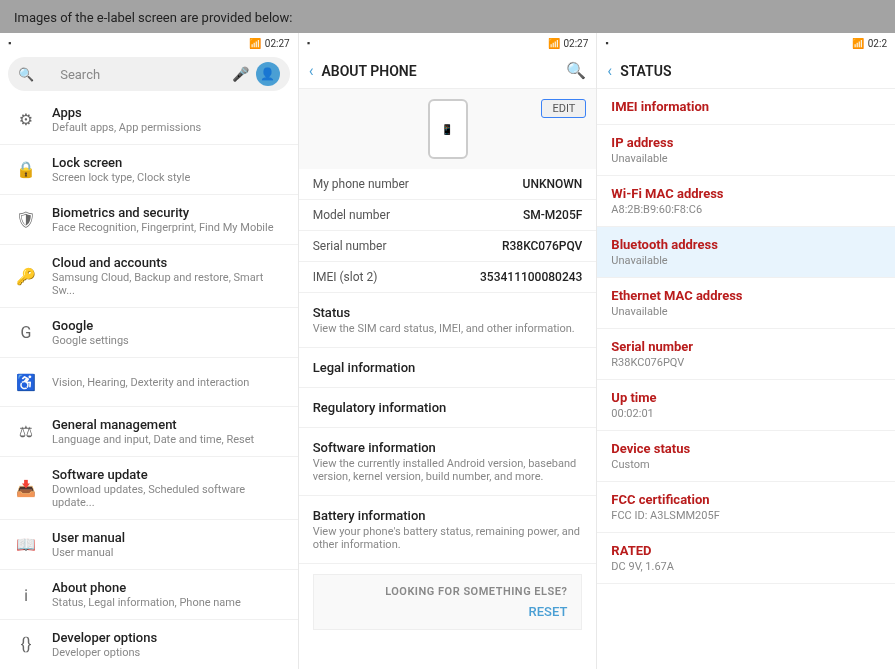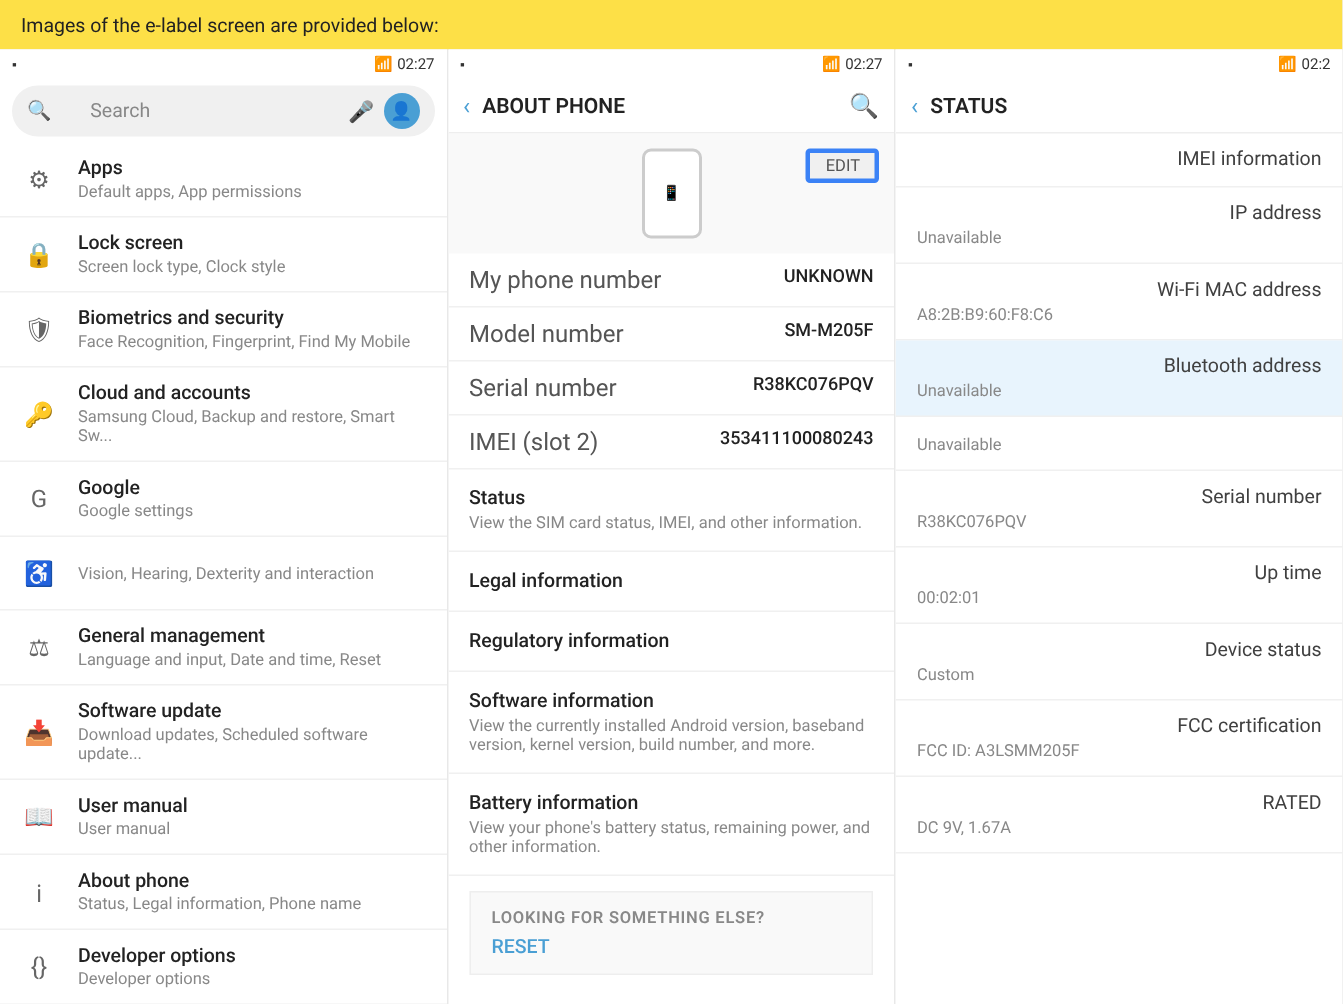--- a/index.html
+++ b/index.html
@@ -6,21 +6,21 @@
     body {
       font-family: 'Roboto', Arial, sans-serif;
       background: #f5f5f5;
       font-size: 13px;
       color: #333;
     }
     .page-intro {
       padding: 10px 14px 8px 14px;
       font-size: 13px;
       color: #222;
-      background: #fde047;
+      background: #a3a3a3;
     }
     .screens-container {
       display: flex;
       flex-direction: row;
       width: 895px;
       background: #e8e8e8;
       gap: 1px;
     }
     
     .phone-screen {
@@ -166,34 +166,34 @@
       align-items: center;
       justify-content: center;
       font-size: 10px;
       color: #999;
     }
     .edit-btn {
       position: absolute;
       right: 10px;
       top: 10px;
       background: #f0f0f0;
-      border: 3px solid #3b82f6;
+      border: 1px solid #3b82f6;
       border-radius: 3px;
       padding: 2px 10px;
       font-size: 11px;
       color: #555;
     }
     .info-row {
       display: flex;
       justify-content: space-between;
       padding: 8px 14px;
       border-bottom: 1px solid #f0f0f0;
     }
     .info-label {
-      font-size: 16px;
+      font-size: 12px;
       color: #555;
     }
     .info-value {
       font-size: 12px;
       color: #222;
       font-weight: 500;
     }
     .watermark {
       position: absolute;
       top: 45%;
@@ -219,20 +219,21 @@
     .menu-item-subtitle {
       font-size: 11px;
       color: #888;
       margin-top: 2px;
     }
     .looking-for-box {
       background: #f9f9f9;
       border: 1px solid #eee;
       margin: 10px 14px;
       padding: 10px 14px;
+      text-align: right;
     }
     .looking-label {
       font-size: 11px;
       font-weight: 600;
       color: #888;
       letter-spacing: 0.5px;
     }
     .reset-link {
       color: #4a9fd4;
       font-size: 13px;
@@ -243,23 +244,22 @@
     .status-content {
       flex: 1;
       overflow-y: auto;
     }
     .status-row {
       padding: 10px 14px;
       border-bottom: 1px solid #f0f0f0;
     }
     .status-row-title {
       font-size: 13px;
-      font-weight: 400;
-      color: #404040;
-      text-align: right;
+      font-weight: 700;
+      color: #b91c1c;
     }
     .status-row-value {
       font-size: 11px;
       color: #888;
       margin-top: 2px;
     }
     .status-row.highlighted {
       background: #e8f4fd;
     }
   </style>
@@ -473,20 +473,21 @@
   </div>
         <div class="status-row">
     <div class="status-row-title">Wi-Fi MAC address</div>
     <div class="status-row-value">A8:2B:B9:60:F8:C6</div>
   </div>
         <div class="status-row highlighted">
     <div class="status-row-title">Bluetooth address</div>
     <div class="status-row-value">Unavailable</div>
   </div>
         <div class="status-row">
+    <div class="status-row-title">Ethernet MAC address</div>
     <div class="status-row-value">Unavailable</div>
   </div>
         <div class="status-row">
     <div class="status-row-title">Serial number</div>
     <div class="status-row-value">R38KC076PQV</div>
   </div>
         <div class="status-row">
     <div class="status-row-title">Up time</div>
     <div class="status-row-value">00:02:01</div>
   </div>

